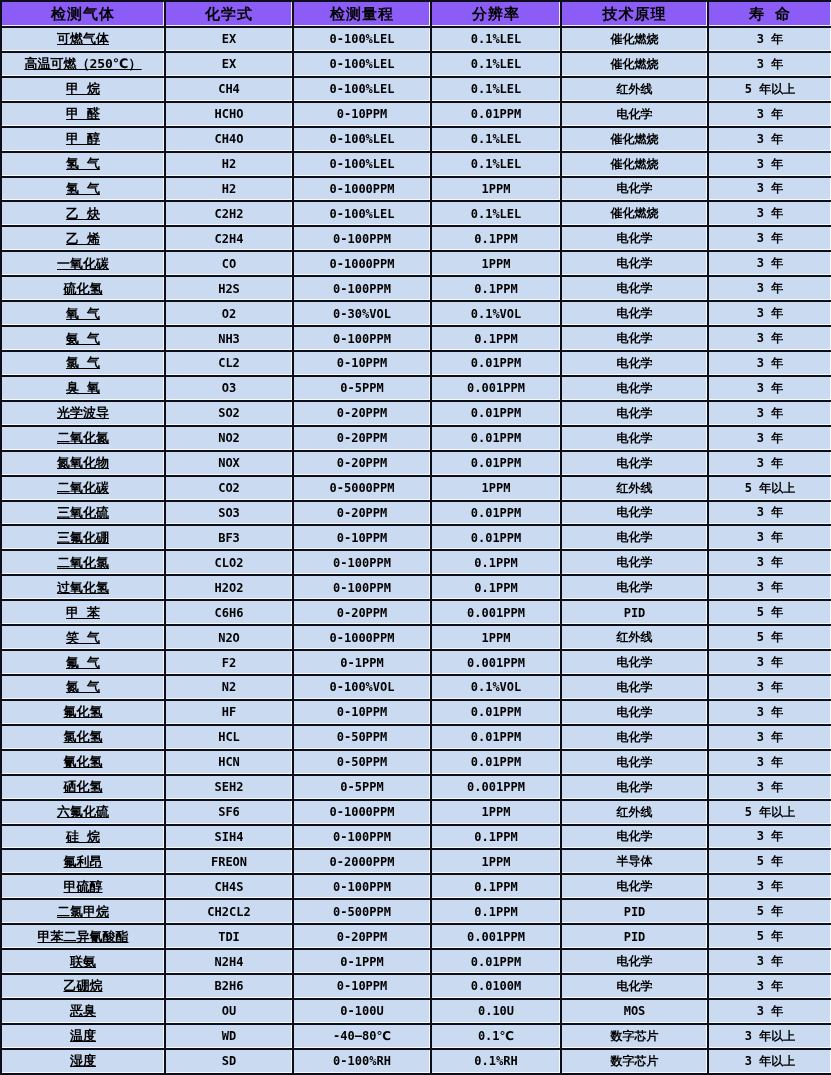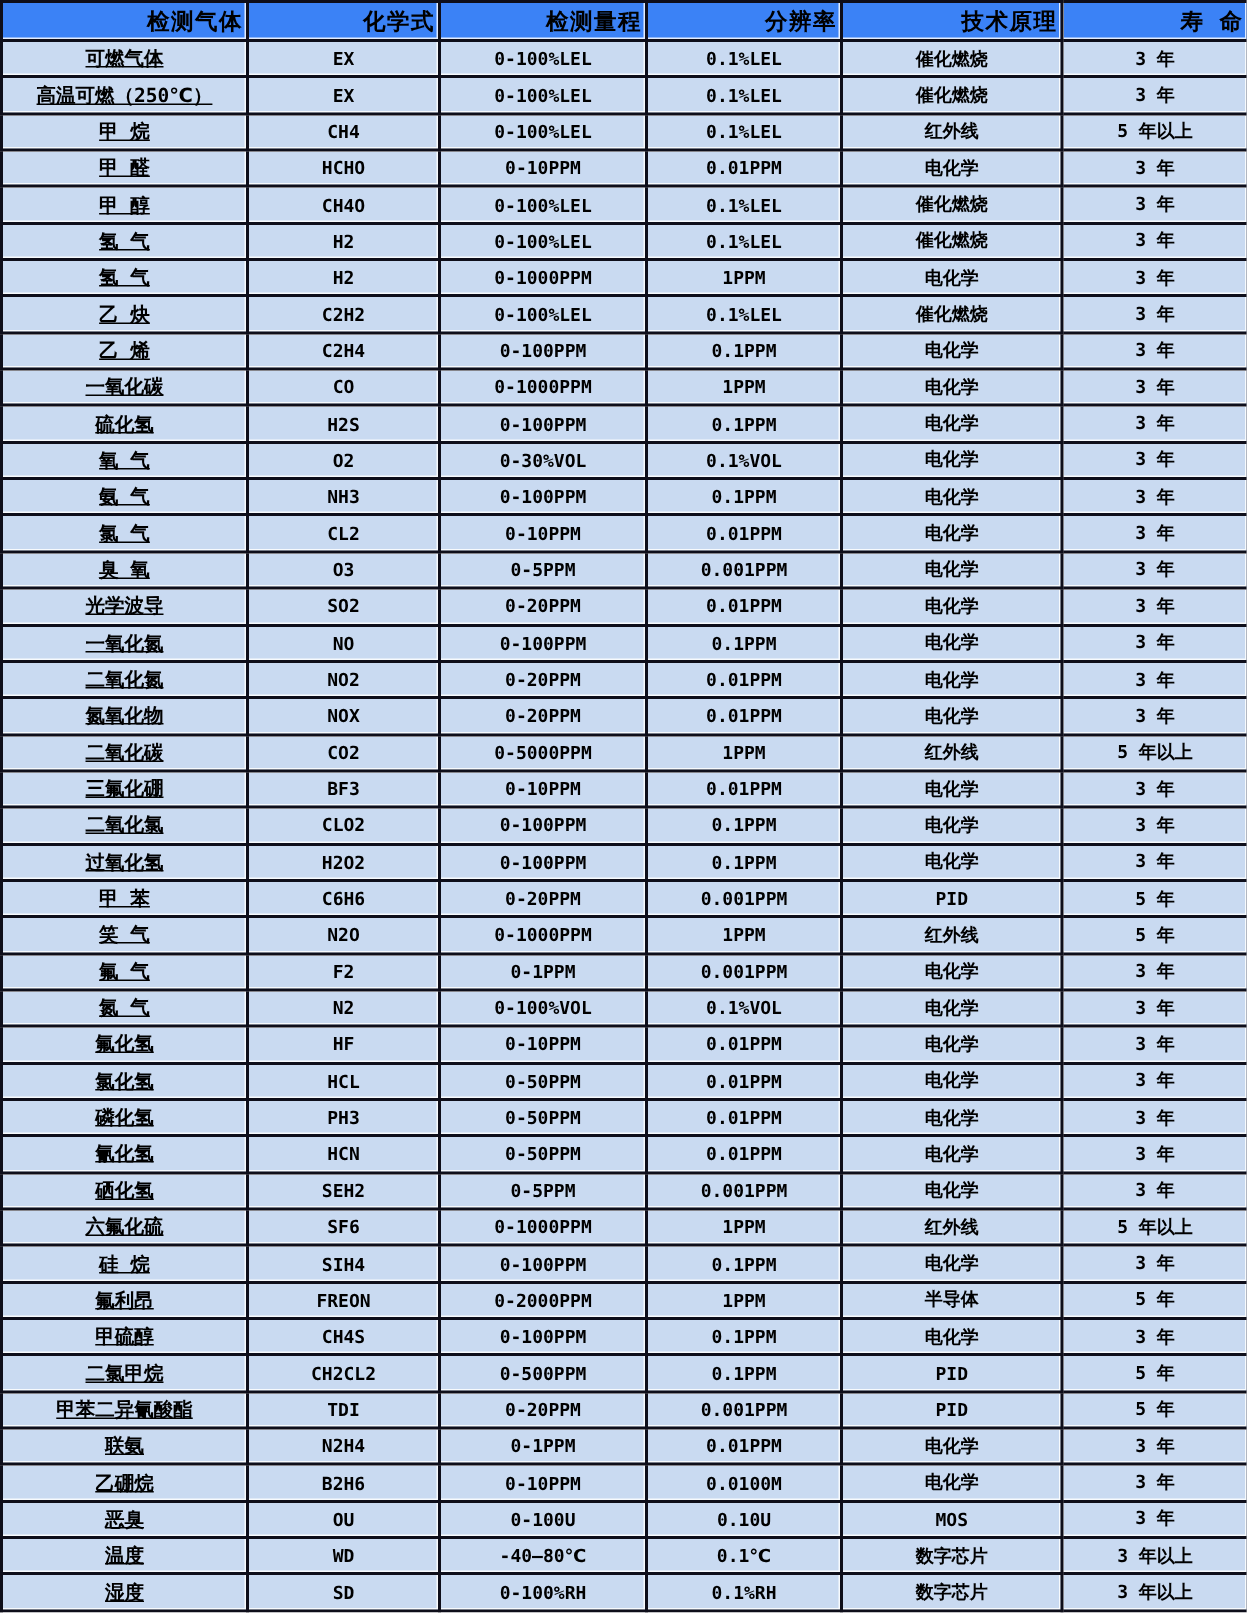--- a/index.html
+++ b/index.html
@@ -19,26 +19,25 @@
     border: 2px solid #0e0e1a;
     text-align: center;
     vertical-align: middle;
     padding: 0 2px;
     overflow: hidden;
     white-space: nowrap;
     
     box-shadow: inset -1px -1px 0 rgba(255,255,255,0.85);
   }
   .spec-table thead th {
-    background: #3b82f6;
+    background: #8b5cf6;
     font-size: 15px;
     font-weight: bold;
     letter-spacing: 1px;
     height: 24px;
-    text-align: right;
   }
   .spec-table tbody td {
     background: #c9daf1;
     font-size: 12px;
     font-weight: bold;
   }
   .spec-table tbody td:first-child {
     font-size: 13px;
     text-decoration: underline;
   }
@@ -188,28 +187,20 @@
       </tr>
       <tr>
         <td>光学波导</td>
         <td>SO2</td>
         <td>0-20PPM</td>
         <td>0.01PPM</td>
         <td>电化学</td>
         <td>3 年</td>
       </tr>
       <tr>
-        <td>一氧化氮</td>
-        <td>NO</td>
-        <td>0-100PPM</td>
-        <td>0.1PPM</td>
-        <td>电化学</td>
-        <td>3 年</td>
-      </tr>
-      <tr>
         <td>二氧化氮</td>
         <td>NO2</td>
         <td>0-20PPM</td>
         <td>0.01PPM</td>
         <td>电化学</td>
         <td>3 年</td>
       </tr>
       <tr>
         <td>氮氧化物</td>
         <td>NOX</td>
@@ -218,20 +209,28 @@
         <td>电化学</td>
         <td>3 年</td>
       </tr>
       <tr>
         <td>二氧化碳</td>
         <td>CO2</td>
         <td>0-5000PPM</td>
         <td>1PPM</td>
         <td>红外线</td>
         <td>5 年以上</td>
+      </tr>
+      <tr>
+        <td>三氧化硫</td>
+        <td>SO3</td>
+        <td>0-20PPM</td>
+        <td>0.01PPM</td>
+        <td>电化学</td>
+        <td>3 年</td>
       </tr>
       <tr>
         <td>三氟化硼</td>
         <td>BF3</td>
         <td>0-10PPM</td>
         <td>0.01PPM</td>
         <td>电化学</td>
         <td>3 年</td>
       </tr>
       <tr>
@@ -286,28 +285,20 @@
         <td>氟化氢</td>
         <td>HF</td>
         <td>0-10PPM</td>
         <td>0.01PPM</td>
         <td>电化学</td>
         <td>3 年</td>
       </tr>
       <tr>
         <td>氯化氢</td>
         <td>HCL</td>
-        <td>0-50PPM</td>
-        <td>0.01PPM</td>
-        <td>电化学</td>
-        <td>3 年</td>
-      </tr>
-      <tr>
-        <td>磷化氢</td>
-        <td>PH3</td>
         <td>0-50PPM</td>
         <td>0.01PPM</td>
         <td>电化学</td>
         <td>3 年</td>
       </tr>
       <tr>
         <td>氰化氢</td>
         <td>HCN</td>
         <td>0-50PPM</td>
         <td>0.01PPM</td>

